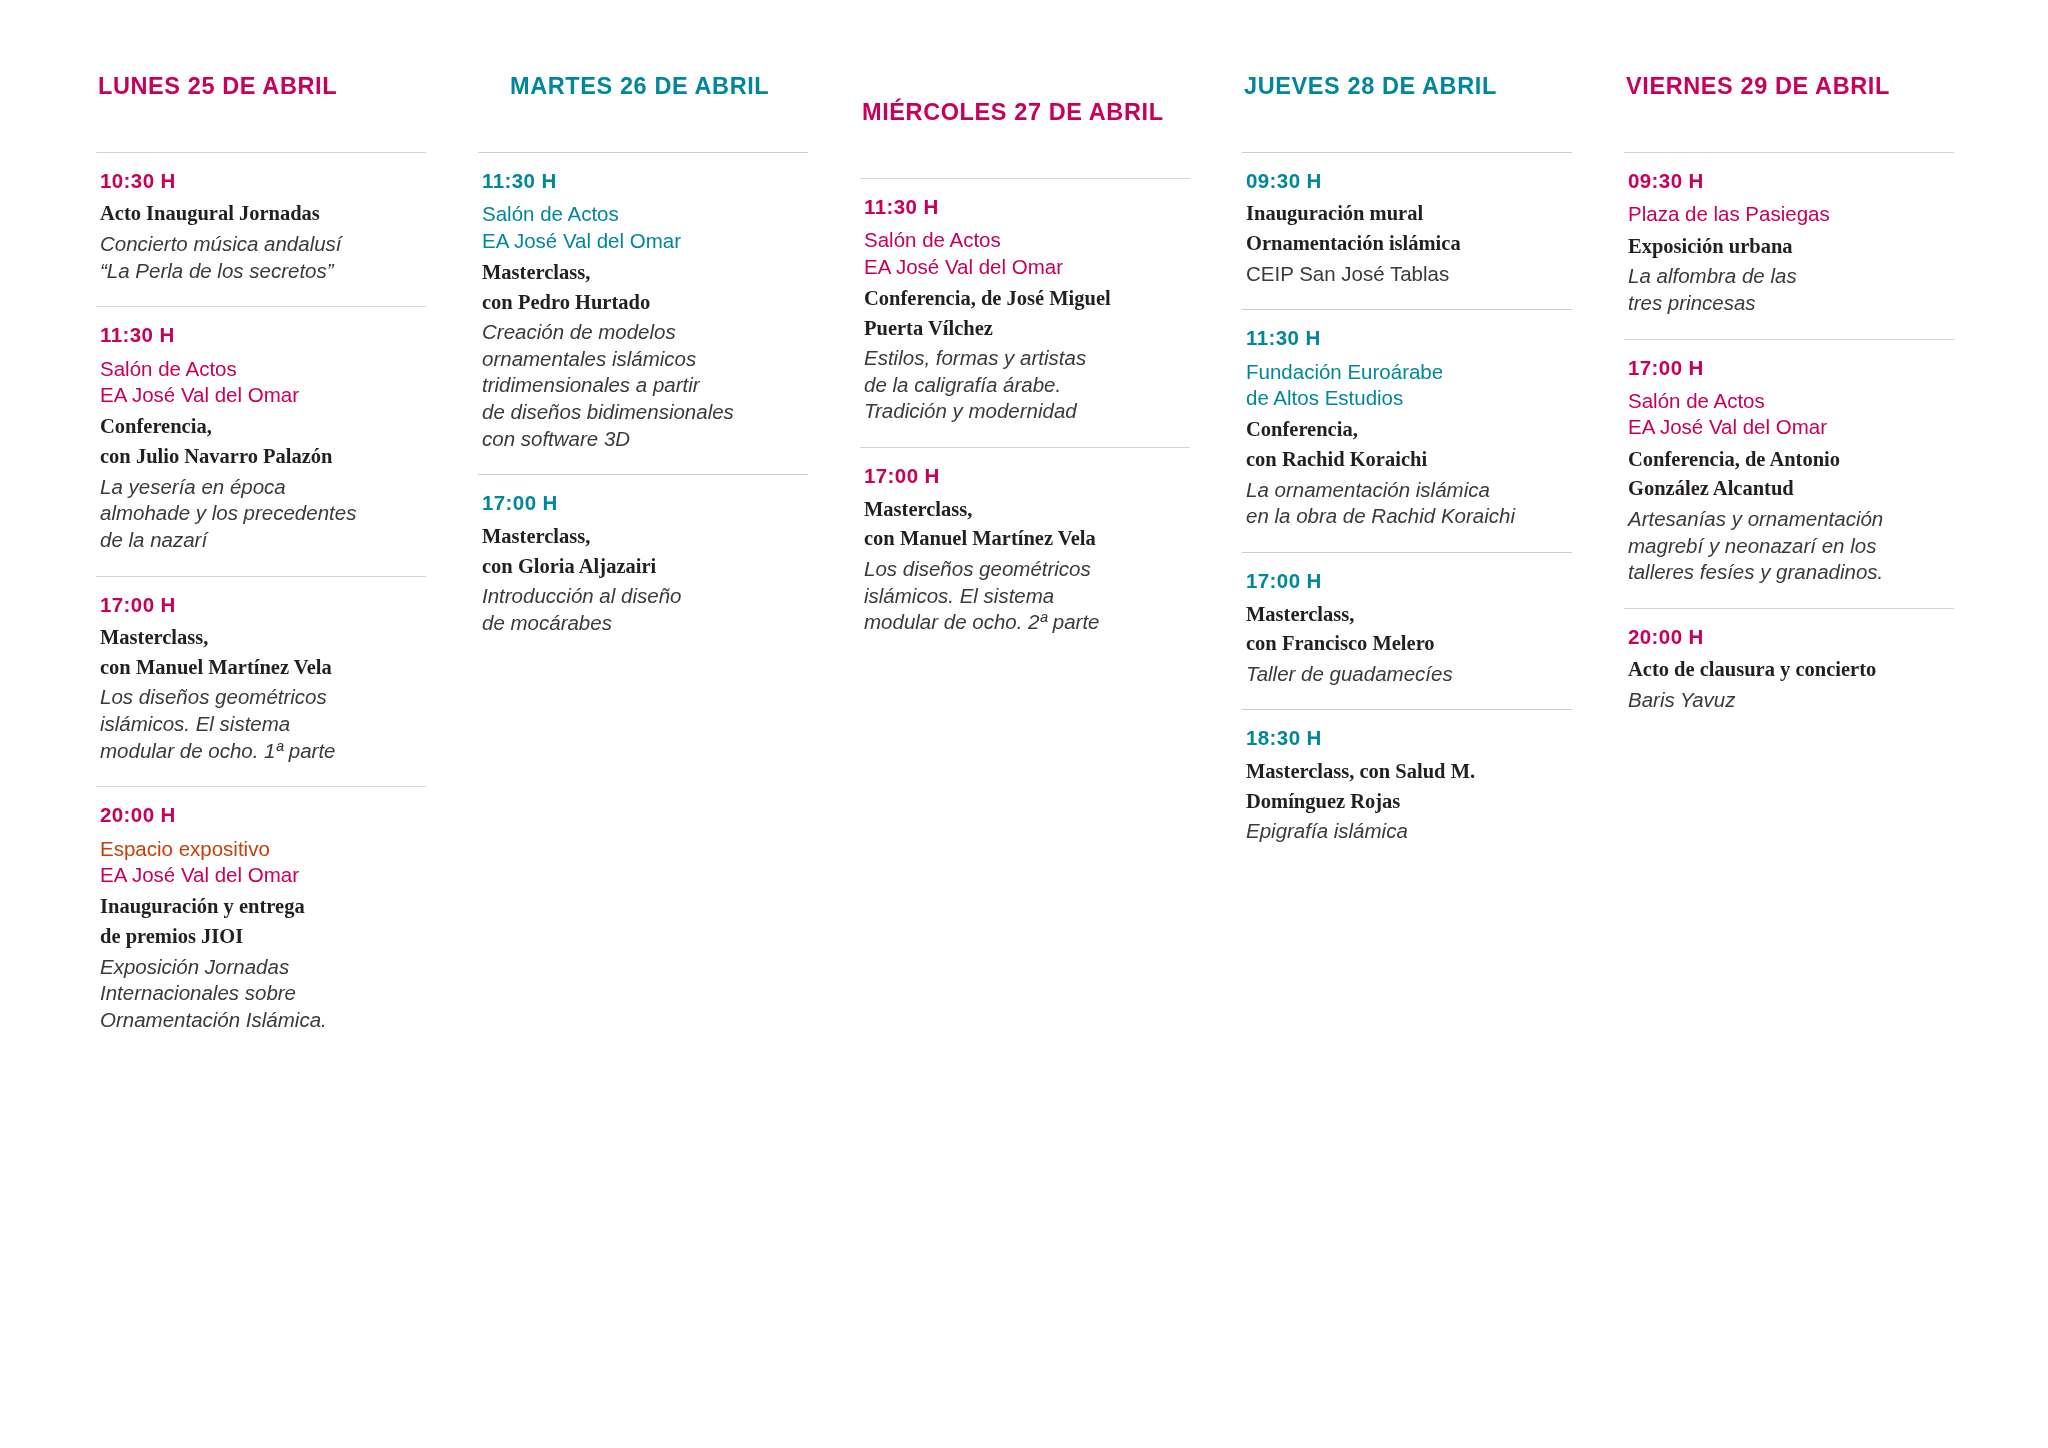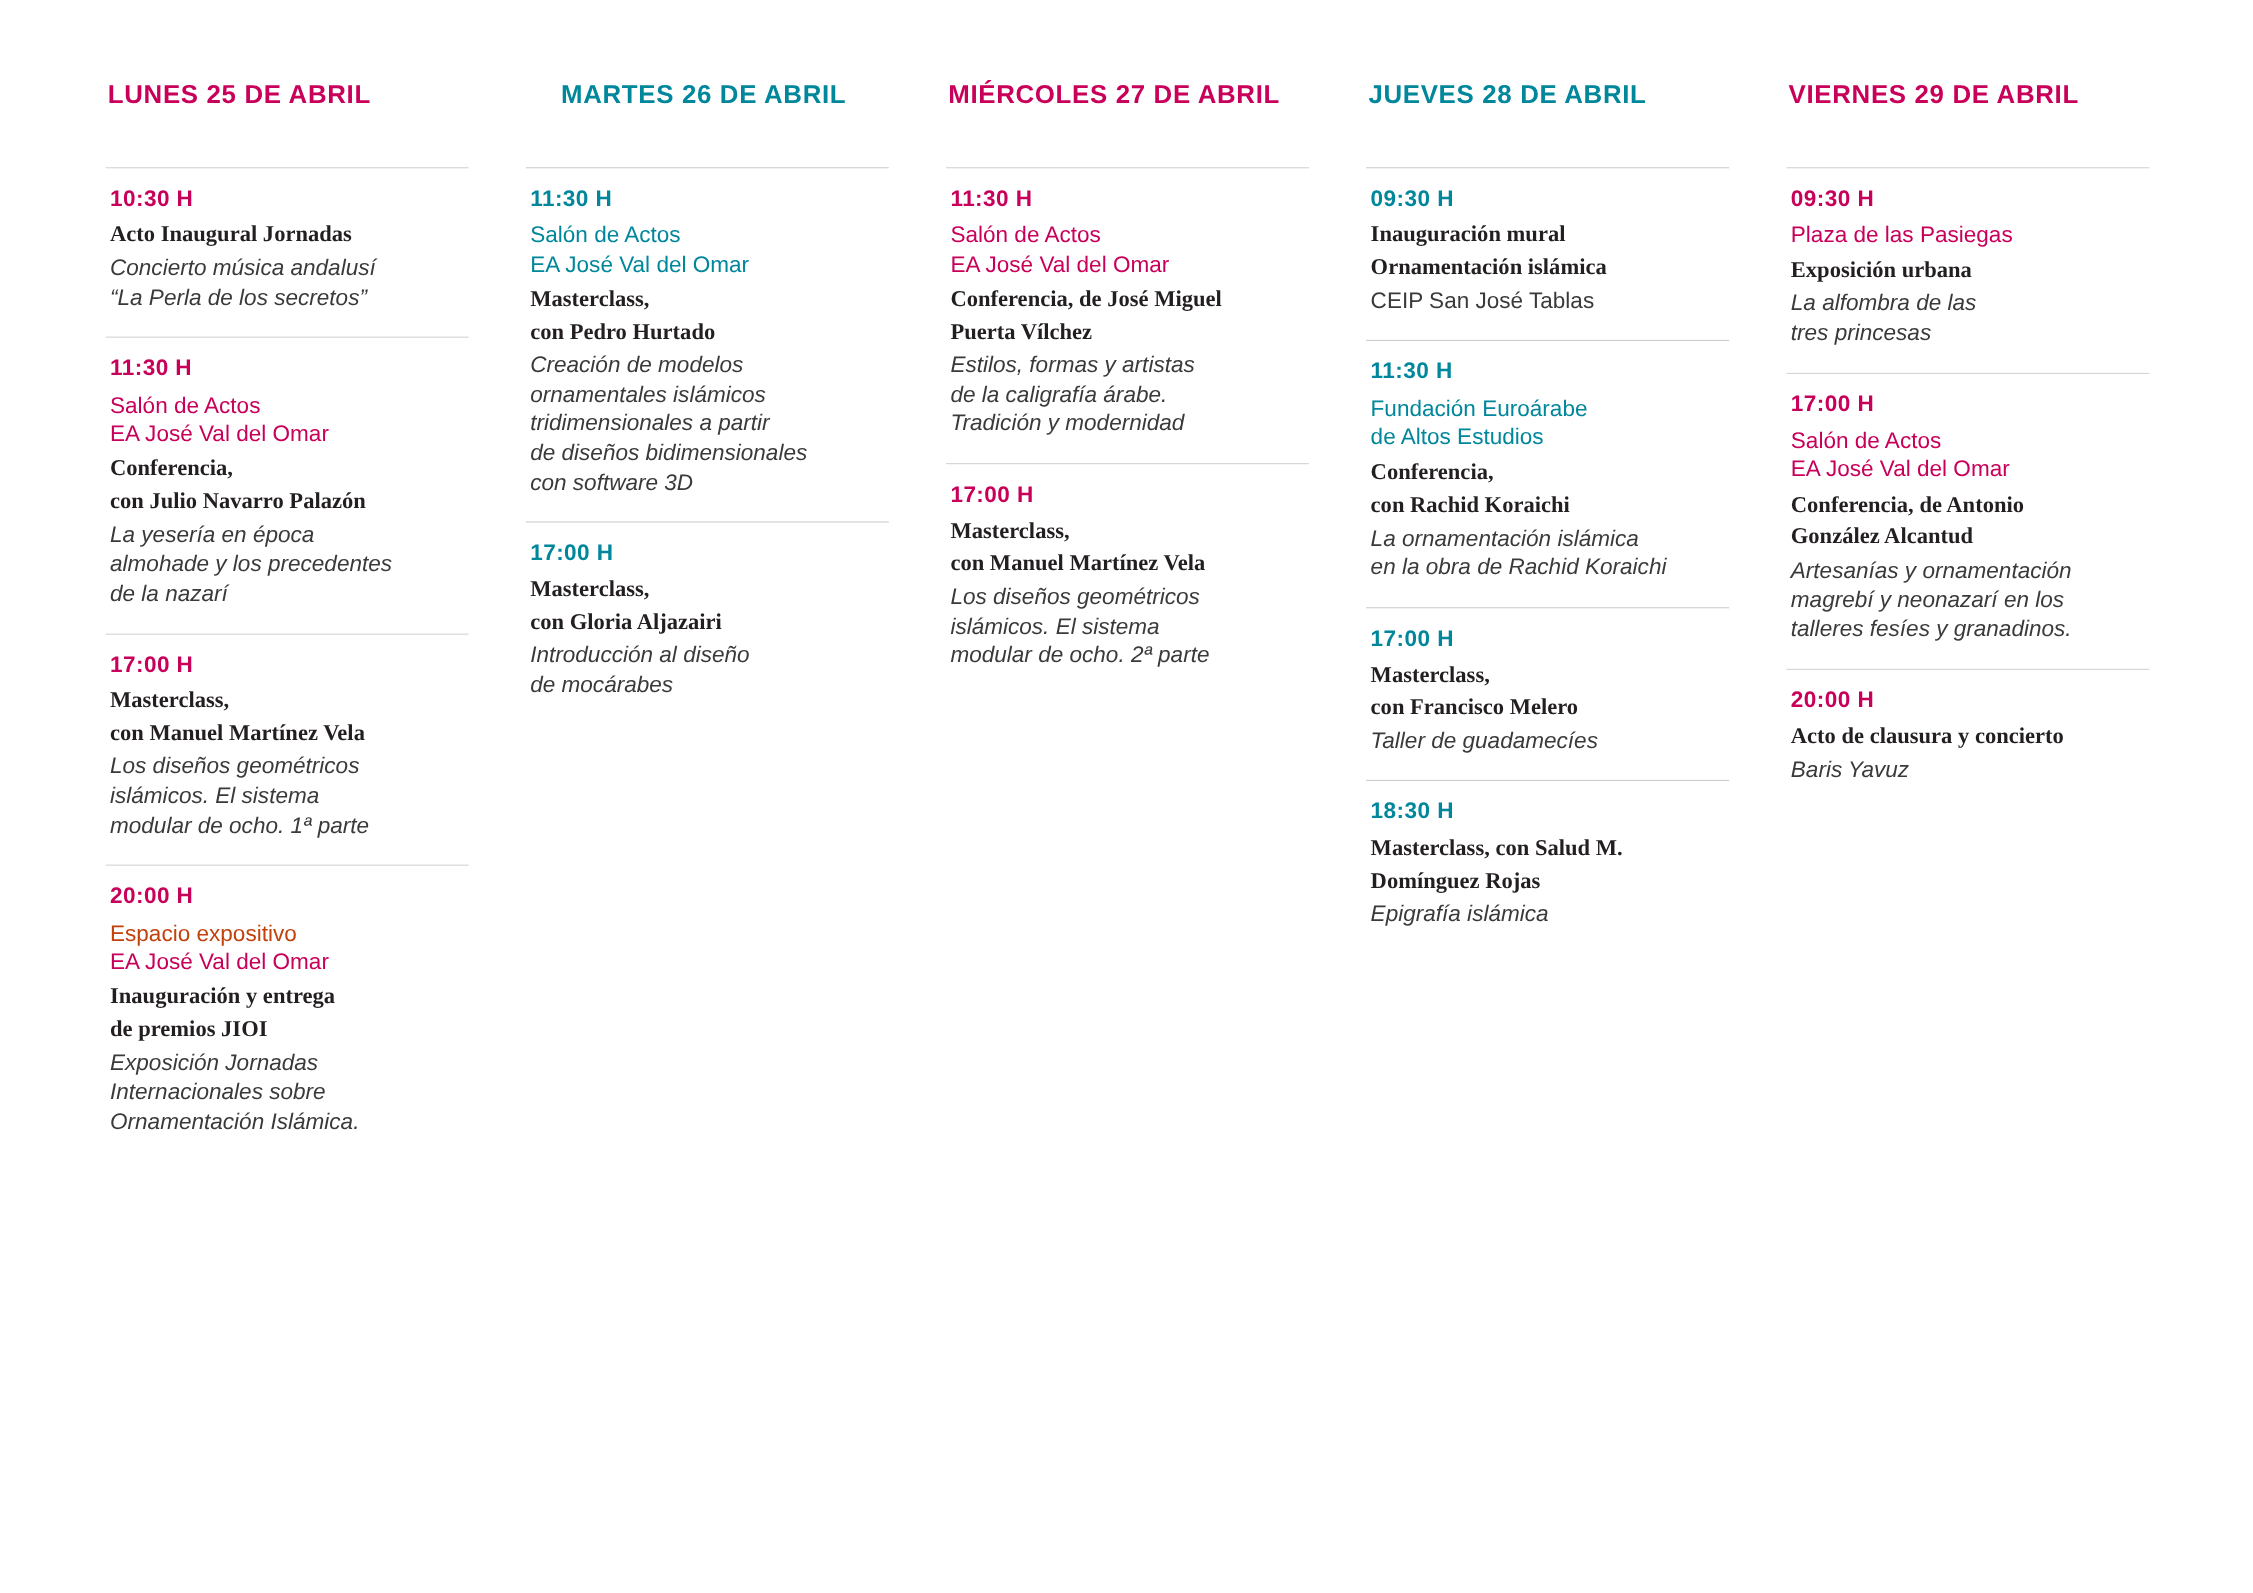--- a/index.html
+++ b/index.html
@@ -147,21 +147,21 @@
         <div class="event" style="border-top-color: rgb(207, 204, 201);">
           <div class="ev-time" style="color: rgb(0, 135, 155);">17:00 H</div>
           <div class="ev-title">Masterclass,</div>
           <div class="ev-title" style="margin-top: 0px;">con Gloria Aljazairi</div>
           <div class="ev-desc">Introducción al diseño</div>
           <div class="ev-desc">de mocárabes</div>
         </div>
       </div>
     </div>
     <div class="day-col">
-      <div class="day-title" style="color: rgb(200, 0, 90);">MIÉRCOLES 27 DE ABRIL</div>
+      <div class="day-title" style="color: rgb(200, 0, 90); margin-top: 26px;">MIÉRCOLES 27 DE ABRIL</div>
       <div class="events">
         <div class="event" style="border-top-color: rgb(216, 210, 211);">
           <div class="ev-time" style="color: rgb(200, 0, 90);">11:30 H</div>
           <div class="ev-place" style="color: rgb(200, 0, 90); margin-bottom: 0px;">Salón de Actos</div>
           <div class="ev-place" style="color: rgb(200, 0, 90);">EA José Val del Omar</div>
           <div class="ev-title">Conferencia, de José Miguel</div>
           <div class="ev-title" style="margin-top: 0px;">Puerta Vílchez</div>
           <div class="ev-desc">Estilos, formas y artistas</div>
           <div class="ev-desc">de la caligrafía árabe.</div>
           <div class="ev-desc">Tradición y modernidad</div>

